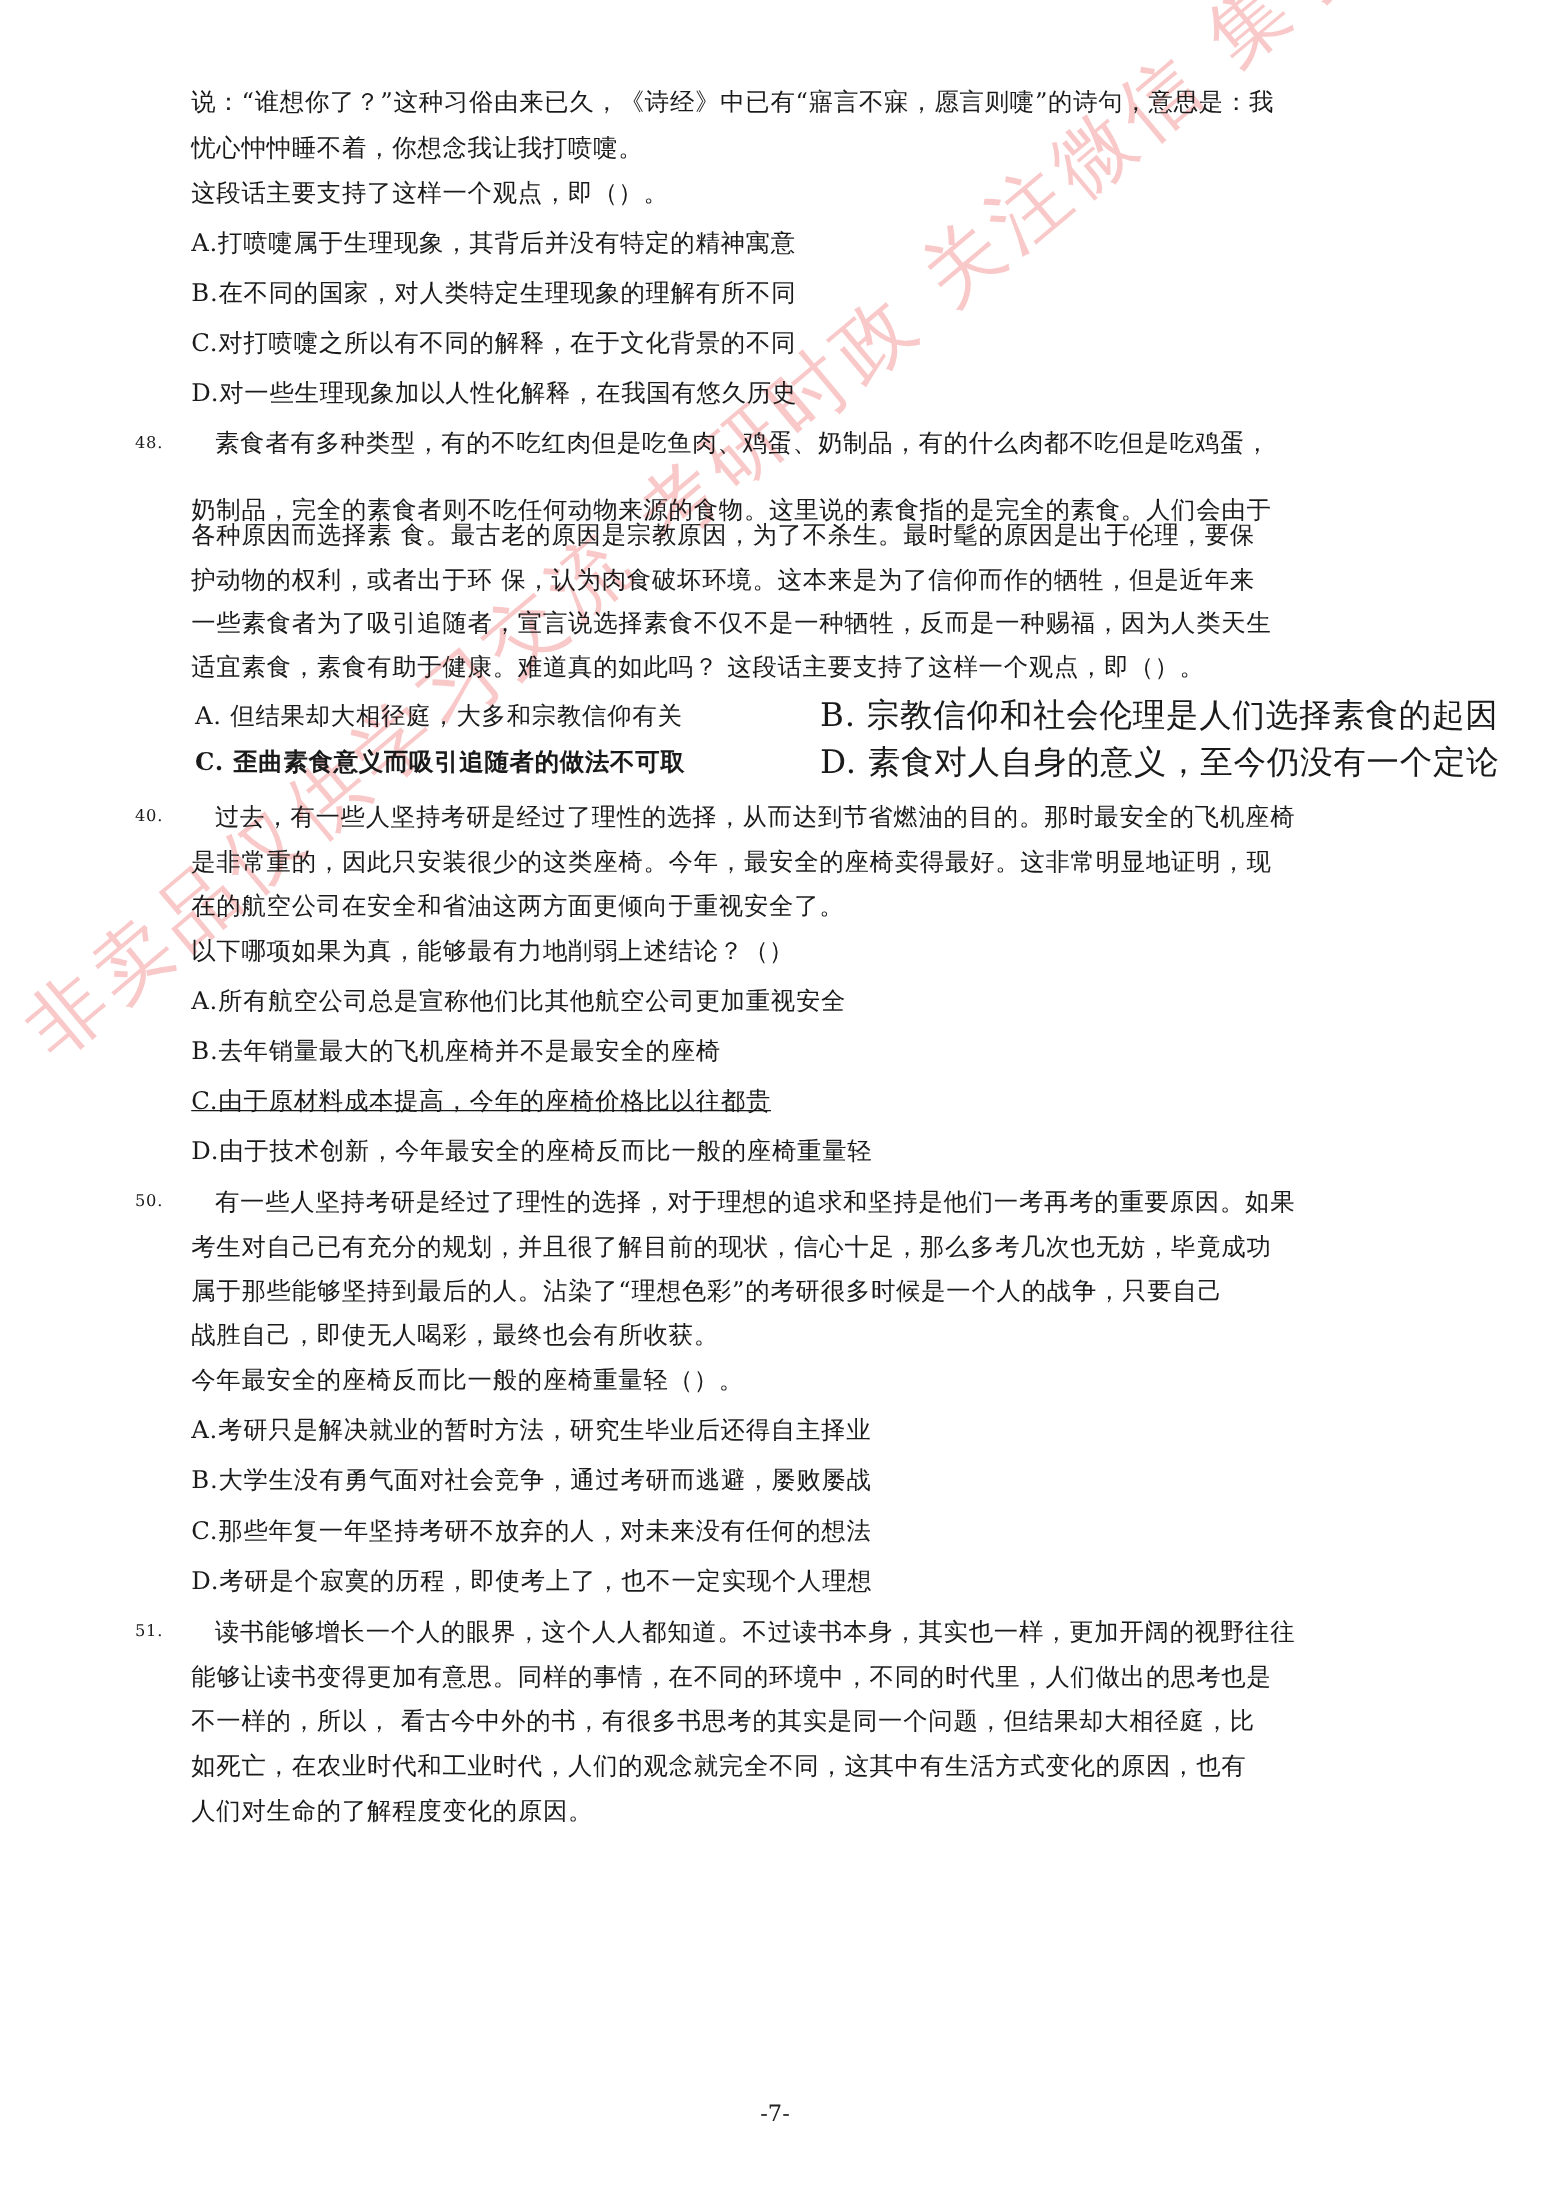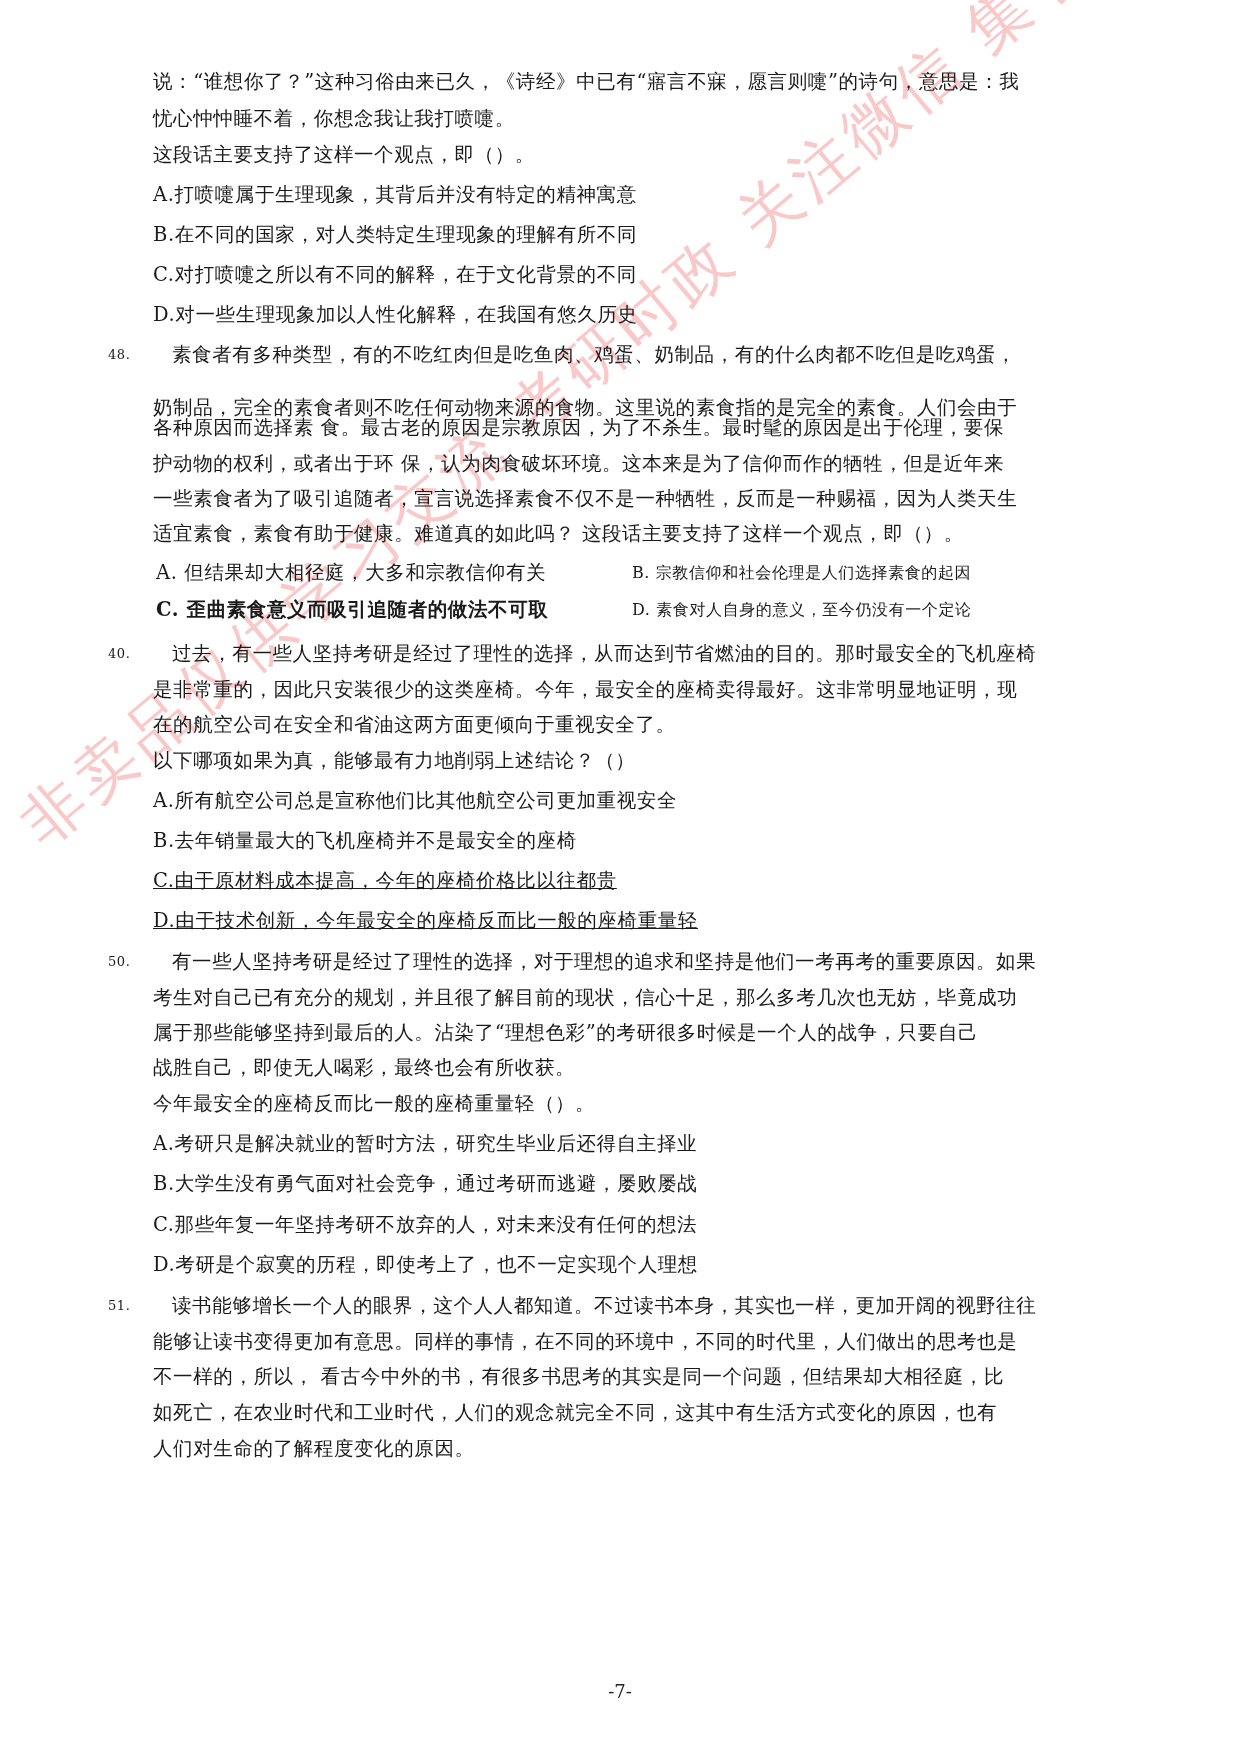--- a/index.html
+++ b/index.html
@@ -1,21 +1,21 @@
 <!DOCTYPE html>
 <html><head>
   <meta charset="utf-8">
   <style>
     html, body { margin: 0; padding: 0; background: #ffffff; }
     body { width: 1240px; height: 1754px; position: relative; overflow: hidden;
            font-family: "DejaVu Serif", "Liberation Serif", serif; color: #1a1a1a; }
     .page { position: absolute; left: 0; top: 0; width: 1240px; height: 1754px; }
     .line { position: absolute; left: 121px; font-size: 19.5px; line-height: 24px; white-space: nowrap; letter-spacing: 0.6px; margin-left: 32px; }
     .qnum { position: absolute; left: 100px; font-size: 13px; line-height: 24px; white-space: nowrap; letter-spacing: 0.6px; }
-    .opt2 { position: absolute; left: 632px; font-size: 16px; line-height: 24px; white-space: nowrap; letter-spacing: 0.6px; }
+    .opt2 { position: absolute; left: 656px; font-size: 26px; line-height: 24px; white-space: nowrap; letter-spacing: 0.6px; }
     .pagenum { position: absolute; top: 1681px; left: 0; width: 1240px; text-align: center; font-size: 18px; color: #222; }
     .watermark { position: absolute; left: 30px; top: 790px; font-size: 62px; color: rgba(235, 60, 60, 0.28);
                  transform: rotate(-40deg); transform-origin: left center; white-space: nowrap; letter-spacing: 6px;
                  font-family: "DejaVu Sans", "Liberation Sans", sans-serif; pointer-events: none; }
   </style>
 </head>
 <body>
 
 <div class="page">
 
@@ -47,21 +47,21 @@
 
   <div>
     <div class="qnum" style="top:642px; left:108px;">40.</div>
     <div class="line" style="top:642px; left:140px;">过去，有一些人坚持考研是经过了理性的选择，从而达到节省燃油的目的。那时最安全的飞机座椅</div>
     <div class="line" style="top:678px;">是非常重的，因此只安装很少的这类座椅。今年，最安全的座椅卖得最好。这非常明显地证明，现</div>
     <div class="line" style="top:713px;">在的航空公司在安全和省油这两方面更倾向于重视安全了。</div>
     <div class="line" style="top:749px;">以下哪项如果为真，能够最有力地削弱上述结论？（）</div>
     <div class="line" style="top:789px;">A.所有航空公司总是宣称他们比其他航空公司更加重视安全</div>
     <div class="line" style="top:829px;">B.去年销量最大的飞机座椅并不是最安全的座椅</div>
     <div class="line" style="top:869px;text-decoration:underline;">C.由于原材料成本提高，今年的座椅价格比以往都贵</div>
-    <div class="line" style="top:909px;text-decoration:underline;">D.由于技术创新，今年最安全的座椅反而比一般的座椅重量轻</div>
+    <div class="line" style="top:909px;">D.由于技术创新，今年最安全的座椅反而比一般的座椅重量轻</div>
   </div>
 
   <div>
     <div class="qnum" style="top:950px; left:108px;">50.</div>
     <div class="line" style="top:950px; left:140px;">有一些人坚持考研是经过了理性的选择，对于理想的追求和坚持是他们一考再考的重要原因。如果</div>
     <div class="line" style="top:986px;">考生对自己已有充分的规划，并且很了解目前的现状，信心十足，那么多考几次也无妨，毕竟成功</div>
     <div class="line" style="top:1021px;">属于那些能够坚持到最后的人。沾染了“理想色彩”的考研很多时候是一个人的战争，只要自己</div>
     <div class="line" style="top:1056px;">战胜自己，即使无人喝彩，最终也会有所收获。</div>
     <div class="line" style="top:1092px;">今年最安全的座椅反而比一般的座椅重量轻（）。</div>
     <div class="line" style="top:1132px;">A.考研只是解决就业的暂时方法，研究生毕业后还得自主择业</div>

